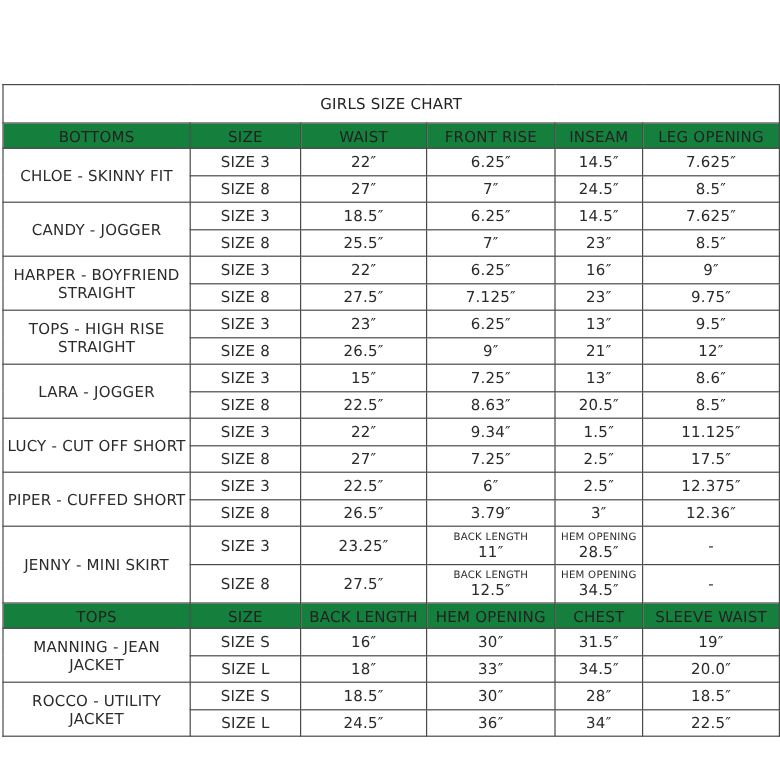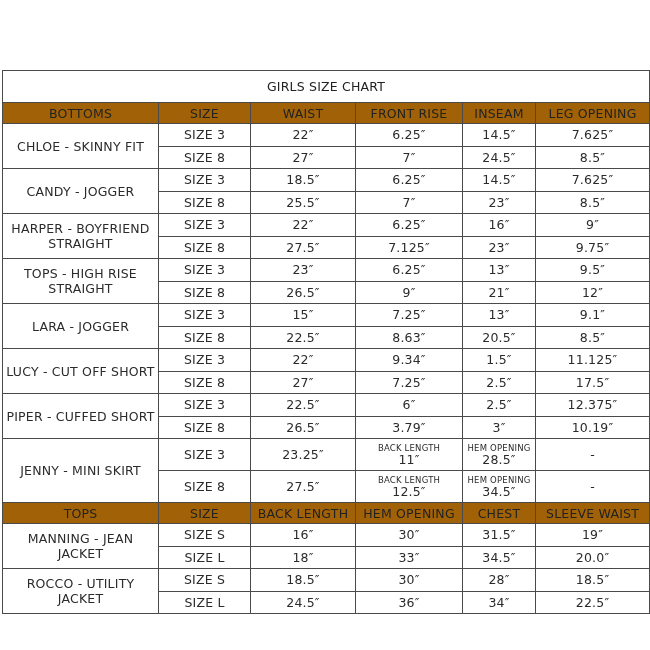--- a/index.html
+++ b/index.html
@@ -3,21 +3,21 @@
 <meta charset="utf-8">
 <style>
   html, body { margin:0; padding:0; background:#ffffff; }
   body { width:650px; height:650px; position:relative; overflow:hidden;
          font-family:"DejaVu Sans", sans-serif; color:#2b2b2b; }
   table.chart { position:absolute; left:2px; top:34px; width:647px;
          border-collapse:collapse; table-layout:fixed;margin-top:36px; }
   table.chart td { border:1.5px solid #4a4a4a; text-align:center; vertical-align:middle;
          padding:0; font-size:12.5px; letter-spacing:0.2px; line-height:15px; }
   .title td { height:31px; font-size:19px; letter-spacing:0.5px; color:#222; }
-  .hdr td { background:#a16207; height:20px; font-size:12.5px; color:#222; }
+  .hdr td { background:#15803d; height:20px; font-size:12.5px; color:#222; }
   .r td { height:21.5px; }
   .prod { line-height:16px; padding:0 2px; }
   .tall td { height:31px; }
   .sub { font-size:8.5px; line-height:10px; display:block; letter-spacing:0.2px; }
   .subv { display:block; line-height:14px; }
 </style>
 </head>
 <body>
 
 <table class="chart">
@@ -102,21 +102,21 @@
         <td>9″</td>
         <td>21″</td>
         <td>12″</td>
       </tr>
       <tr class="r">
         <td rowspan="2" class="prod">LARA - JOGGER</td>
         <td>SIZE 3</td>
         <td>15″</td>
         <td>7.25″</td>
         <td>13″</td>
-        <td>9.1″</td>
+        <td>8.6″</td>
       </tr>
       <tr class="r">
         <td>SIZE 8</td>
         <td>22.5″</td>
         <td>8.63″</td>
         <td>20.5″</td>
         <td>8.5″</td>
       </tr>
       <tr class="r">
         <td rowspan="2" class="prod">LUCY - CUT OFF SHORT</td>
@@ -139,21 +139,21 @@
         <td>22.5″</td>
         <td>6″</td>
         <td>2.5″</td>
         <td>12.375″</td>
       </tr>
       <tr class="r">
         <td>SIZE 8</td>
         <td>26.5″</td>
         <td>3.79″</td>
         <td>3″</td>
-        <td>10.19″</td>
+        <td>12.36″</td>
       </tr>
     </tbody>
   <tbody>
     <tr class="tall">
       <td rowspan="2" class="prod">JENNY - MINI SKIRT</td>
       <td>SIZE 3</td>
       <td>23.25″</td>
       <td>
         <span class="sub">BACK LENGTH</span>
         <span class="subv">11″</span>

